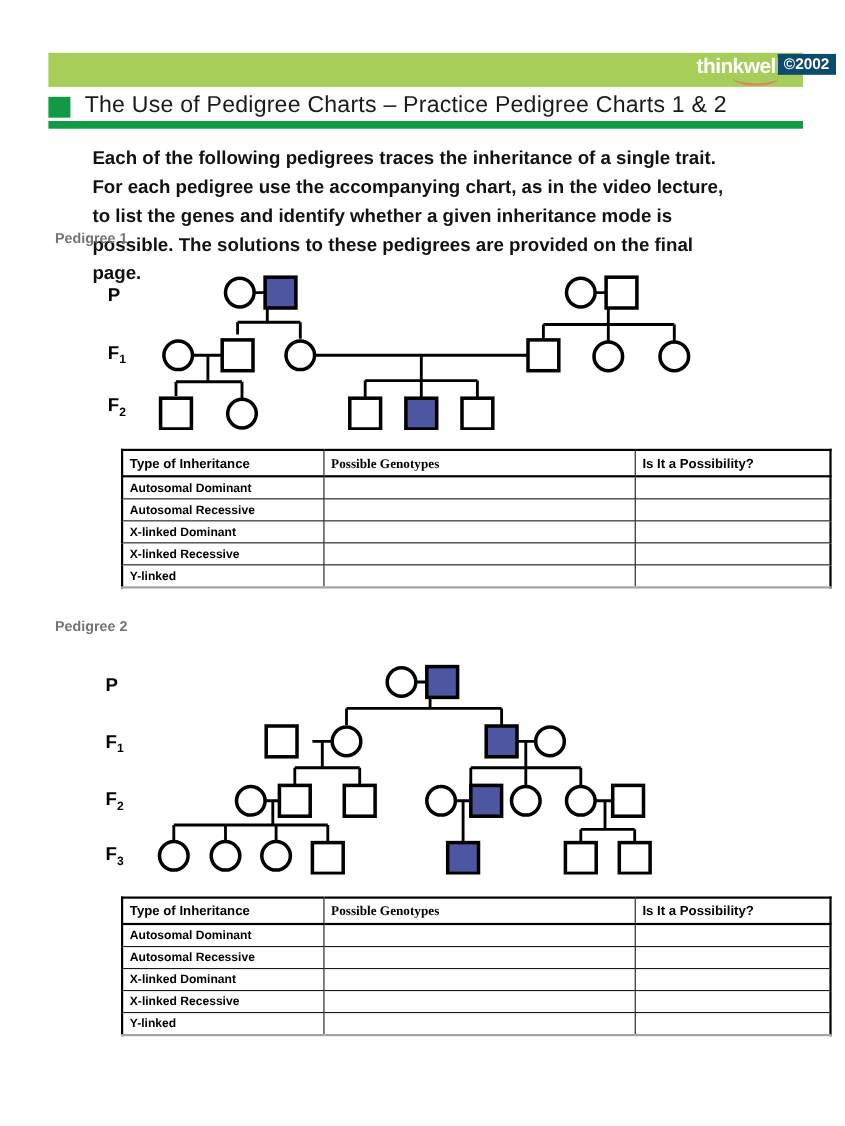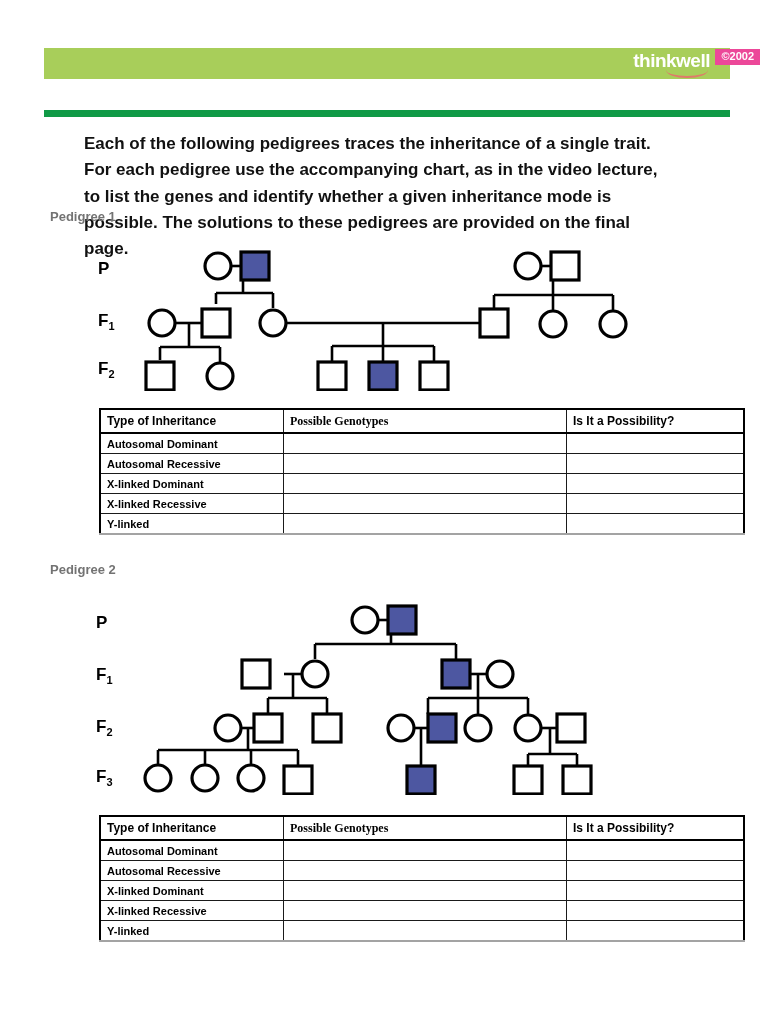--- a/index.html
+++ b/index.html
@@ -19,22 +19,22 @@
     position:absolute;right:58px;top:50px;
     font-size:19px;font-weight:bold;color:#ffffff;
     letter-spacing:-0.5px;font-family:"Liberation Sans", sans-serif;
   }
   .brand-swish{
     position:absolute;right:60px;top:70px;width:42px;height:6px;
     border-bottom:2px solid #e07a6a;border-radius:0 0 50% 50%/0 0 100% 100%;
   }
   .copyright-badge{
     position:absolute;right:8px;top:49px;
-    background:#ec4899;color:#ffffff;
-    font-size:11px;font-weight:bold;
+    background:#0c4a6e;color:#ffffff;
+    font-size:14px;font-weight:bold;
     padding:2px 6px 3px 6px;line-height:1;
   }
   .title-row{
     position:absolute;left:44px;top:84px;width:686px;height:28px;
   }
   .title-square{
     position:absolute;left:0;top:4px;width:20px;height:19px;background:#109a46;
   }
   .title-text{
     position:absolute;left:33px;top:0;
@@ -61,20 +61,21 @@
   
   .pedigree-svg{position:absolute;}
   #ped1-svg{left:90px;top:236px;}
   #ped2-svg{left:88px;top:590px;}
 
   
   table.inherit-table{
     position:absolute;border-collapse:collapse;
     width:604px;table-layout:fixed;
     background:#fff;
+    margin-left:11px;
   }
   #table1{left:99px;top:408px;}
   #table2{left:99px;top:815px;}
   table.inherit-table td,table.inherit-table th{
     border:1px solid #1a1a1a;
     padding:3px 6px;
     font-size:11px;
     height:13px;
     text-align:left;
     vertical-align:middle;
@@ -105,20 +106,24 @@
 </head>
 <body>
 
 <div class="page">
 
   <div class="brand-band"></div>
   <div class="brand-logo">thinkwell</div>
   <div class="brand-swish"></div>
   <div class="copyright-badge">©2002</div>
 
+  <div class="title-row">
+    <div class="title-square"></div>
+    <div class="title-text">The Use of Pedigree Charts – Practice Pedigree Charts 1 &amp; 2</div>
+  </div>
   <div class="title-rule"></div>
 
   <div class="intro">Each of the following pedigrees traces the inheritance of a single trait. For each pedigree use the accompanying chart, as in the video lecture, to list the genes and identify whether a given inheritance mode is possible. The solutions to these pedigrees are provided on the final page.</div>
 
   <div class="section-heading" id="ped1-heading">Pedigree 1</div>
 
   <svg class="pedigree-svg" id="ped1-svg" width="560" height="155" viewBox="0 0 560 155">
 
     <text class="genlabel" x="8" y="38">P</text>
     <text class="genlabel" x="8" y="90">F<tspan class="sub" dy="4">1</tspan></text>

